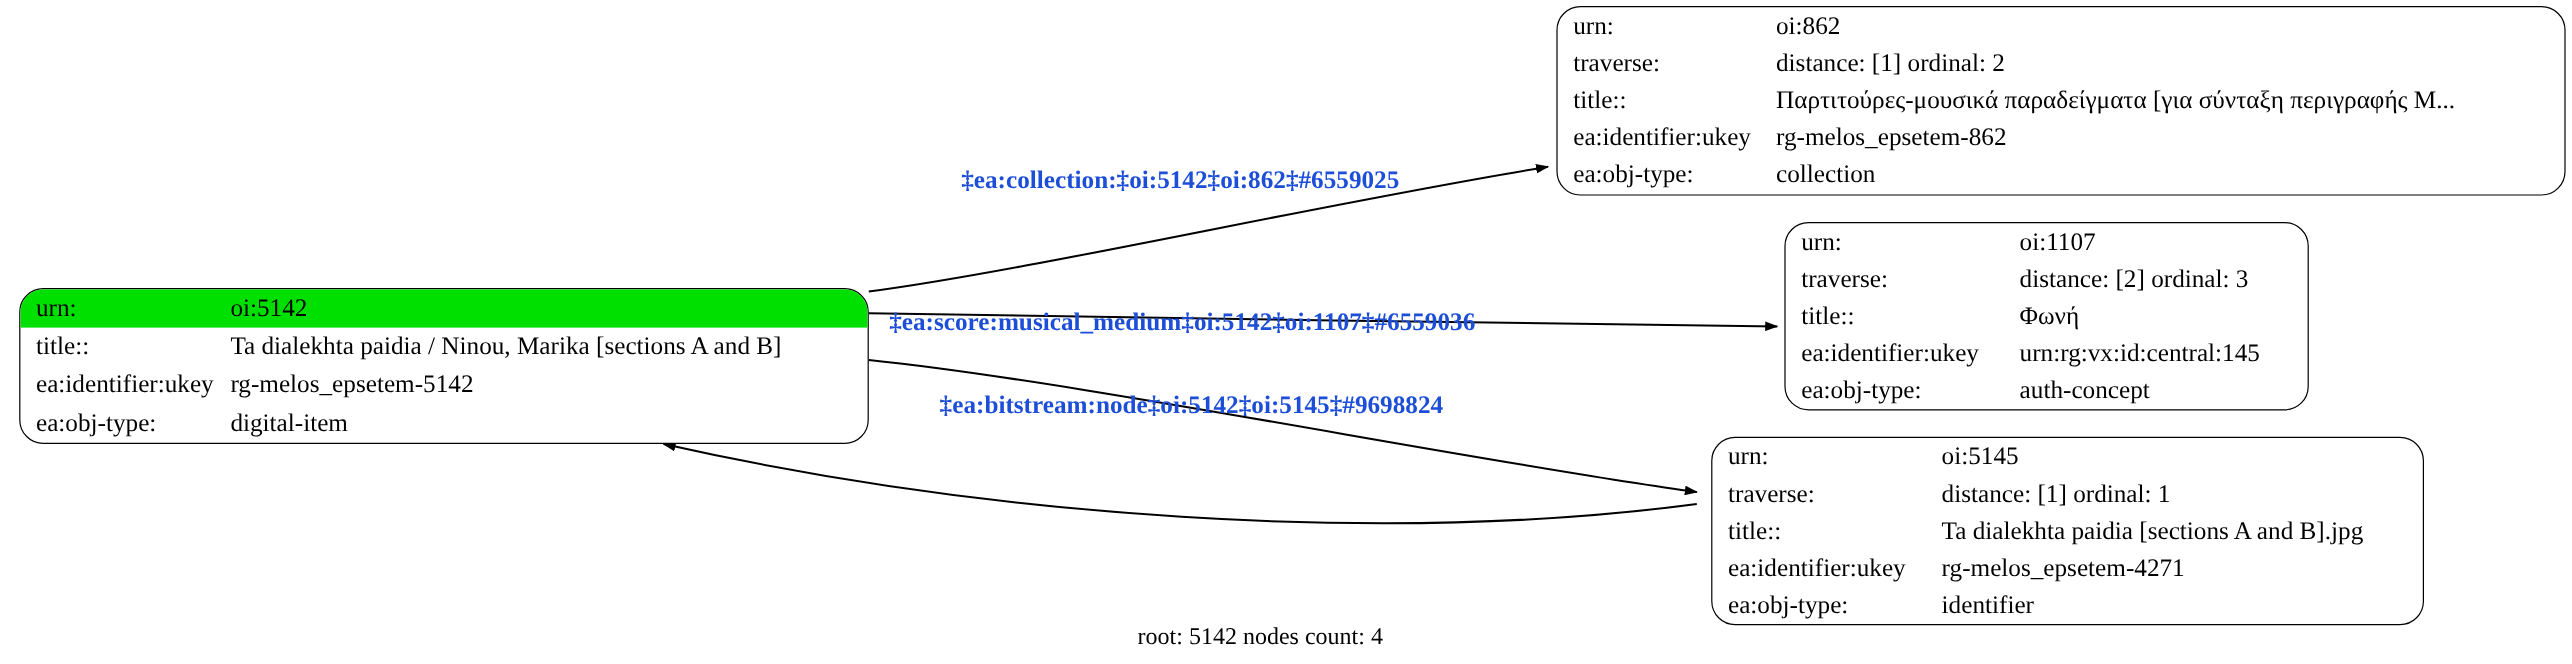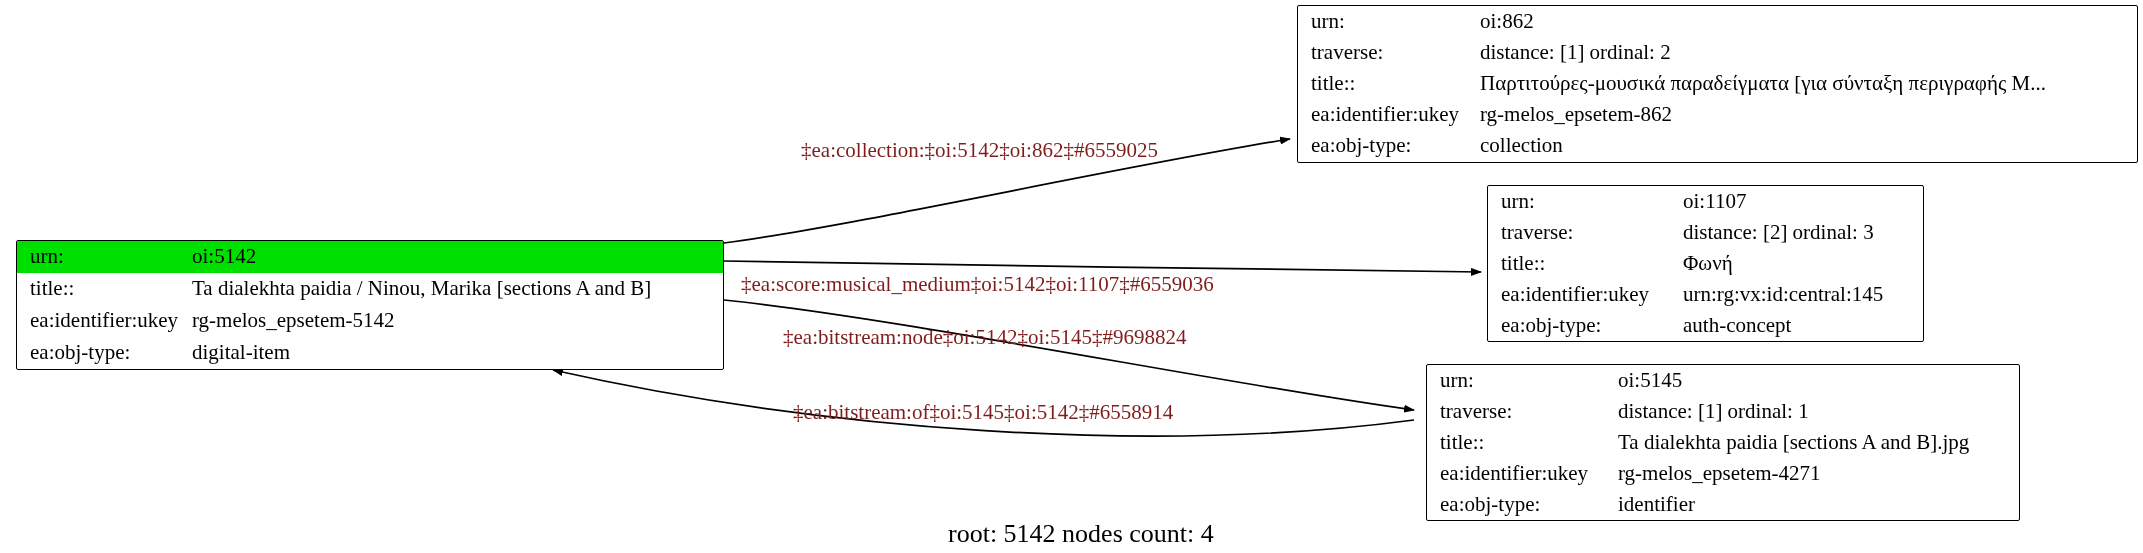--- a/index.html
+++ b/index.html
@@ -25,21 +25,21 @@
     width: 2143px;
     height: 553px;
     pointer-events: none;
   }
 
   
   .node {
     position: absolute;
     box-sizing: border-box;
     border: 1.6px solid #000000;
-    border-radius: 2px;
+    border-radius: 20px;
     background: #ffffff;
     overflow: hidden;
   }
   .node-table {
     border-collapse: collapse;
     width: 100%;
     height: 100%;
   }
   .node-table td {
     font-size: 21px;
@@ -65,27 +65,28 @@
 
   
   #node-5142 tr.hl td.k { padding-left: 13px; }
 
   
   .edge-label {
     position: absolute;
     font-size: 21px;
     line-height: 1;
     white-space: nowrap;
-    color: #7f1d1d;
+    color: #1d4ed8;
+    font-weight: bold;
   }
 
   
   #graph-caption {
     position: absolute;
-    font-size: 26px;
+    font-size: 20px;
     line-height: 1;
     white-space: nowrap;
   }
 </style>
 </head>
 <body>
 
 <div id="canvas">
 
   <svg id="edge-layer" viewBox="0 0 2143 553" xmlns="http://www.w3.org/2000/svg">
@@ -203,21 +204,20 @@
       <tr>
         <td class="k">ea:obj-type:</td>
         <td class="v">identifier</td>
       </tr>
     </tbody>
       </table>
   </div>
 
   <div class="edge-label" style="left:801px; top:140px;">‡ea:collection:‡oi:5142‡oi:862‡#6559025</div>
 
-  <div class="edge-label" style="left:741px; top:274px;">‡ea:score:musical_medium‡oi:5142‡oi:1107‡#6559036</div>
+  <div class="edge-label" style="left:741px; top:258px;">‡ea:score:musical_medium‡oi:5142‡oi:1107‡#6559036</div>
 
   <div class="edge-label" style="left:783px; top:327px;">‡ea:bitstream:node‡oi:5142‡oi:5145‡#9698824</div>
 
-  <div class="edge-label" style="left:793px; top:402px;">‡ea:bitstream:of‡oi:5145‡oi:5142‡#6558914</div>
 
   <div id="graph-caption" style="left:948px; top:521px;">root: 5142 nodes count: 4</div>
 
 </div>
 
 </body></html>

